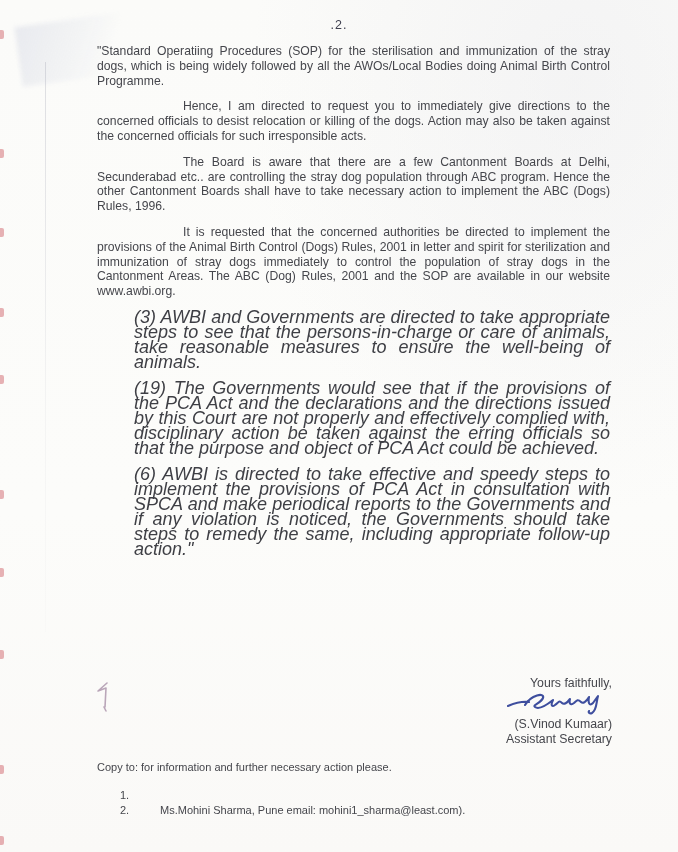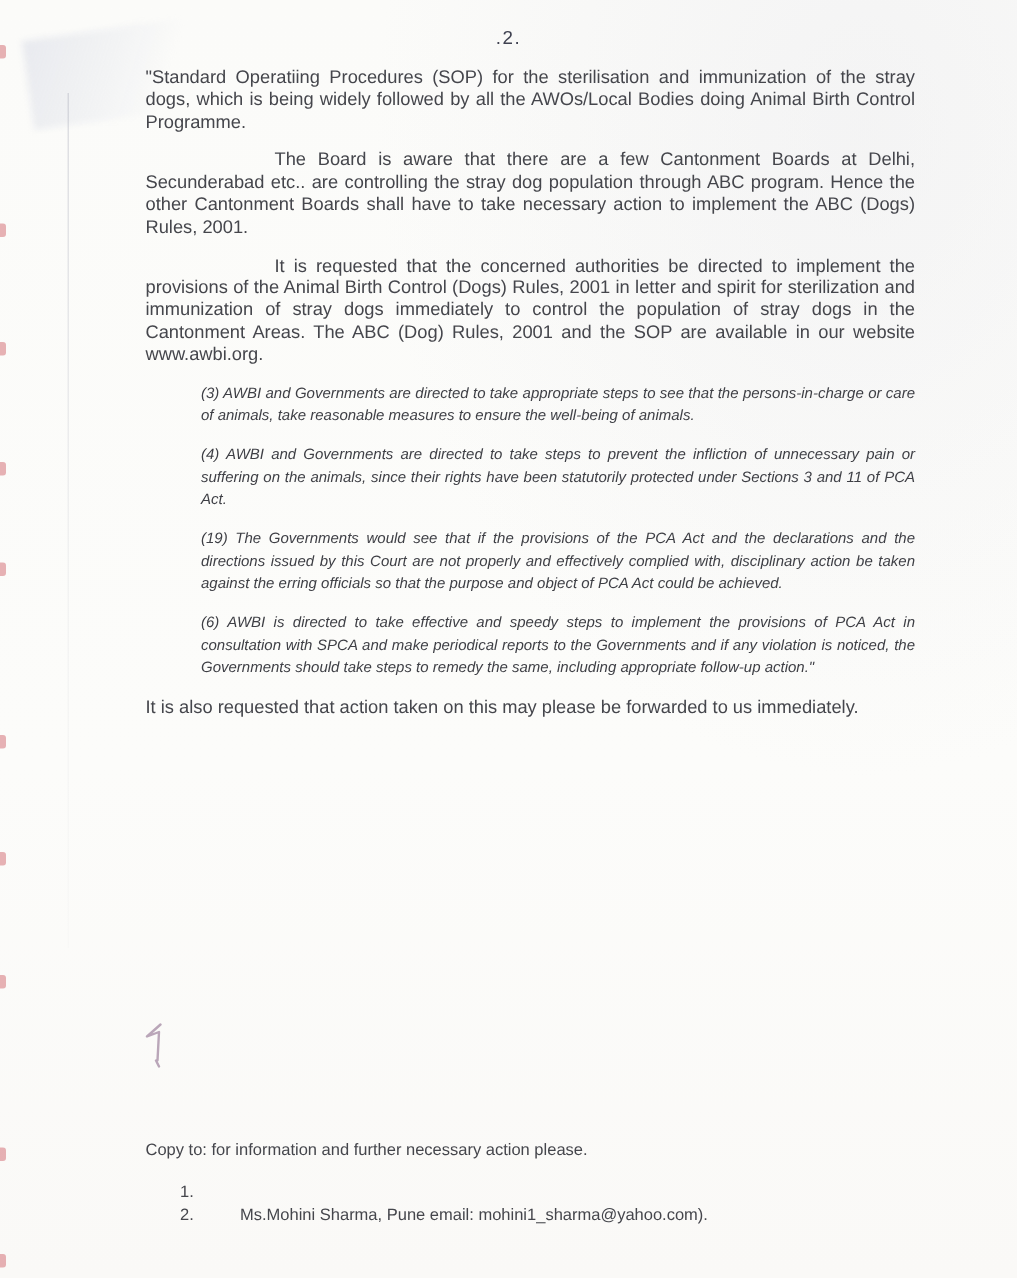--- a/index.html
+++ b/index.html
@@ -68,21 +68,21 @@
   }
   .doc p {
     margin: 0 0 11px 0;
   }
   .doc p.indent  { text-indent: 86px; }
   .doc p.indent2 { text-indent: 100px; }
   .quote {
     margin-left: 37px !important;
     margin-right: 12px;
     font-style: italic;
-    font-size: 10px;
+    font-size: 18px;
     line-height: 15px;
     color: #3e3f45;
   }
   .weblink {
     text-underline-offset: 2px;
     color: #45464c;
   }
   .closing-line { text-align: left; }
   
   .sig-block {
@@ -130,36 +130,47 @@
   <div class="edge-mark" style="top:836px;"></div>
 
   <svg class="pen-mark" viewBox="0 0 22 36">
     <path d="M14 3 L5 11 L13 8 L12 27 M11 27 L13 31" fill="none" stroke="#8f6f8f" stroke-width="1.6" stroke-linecap="round" stroke-linejoin="round"></path>
   </svg>
 
   <div class="page-number">.2.</div>
 
   <div class="doc">
     <p>"Standard Operatiing Procedures (SOP) for the sterilisation and immunization of the stray dogs, which is being widely followed by all the AWOs/Local Bodies doing Animal Birth Control Programme.</p>
-    <p class="indent">The Board is aware that there are a few Cantonment Boards at Delhi, Secunderabad etc.. are controlling the stray dog population through ABC program. Hence the other Cantonment Boards shall have to take necessary action to implement the ABC (Dogs) Rules, 2001.</p>
+    <p class="indent">Hence, I am directed to request you to immediately give directions to the concerned officials to desist relocation or killing of the dogs. Action may also be taken against the concerned officials for such irresponsible acts.</p>
+    <p class="indent">The Board is aware that there are a few Cantonment Boards at Delhi, Secunderabad etc.. are controlling the stray dog population through ABC program. Hence the other Cantonment Boards shall have to take necessary action to implement the ABC (Dogs) Rules, 1996.</p>
     <p class="indent"><span>It is requested that the concerned authorities be directed to implement the provisions of the Animal Birth Control (Dogs) Rules, 2001 in letter and spirit for sterilization and immunization of stray dogs immediately to control the population of stray dogs in the Cantonment Areas. The ABC (Dog) Rules, 2001 and the SOP are available in our website </span><span class="weblink">www.awbi.org</span><span>.</span></p>
 
     <p class="quote">(3) AWBI and Governments are directed to take appropriate steps to see that the persons-in-charge or care of animals, take reasonable measures to ensure the well-being of animals.</p>
-    <p class="quote">(4) AWBI and Governments are directed to take steps to prevent the infliction of unnecessary pain or suffering on the animals, since their rights have been statutorily protected under Sections 3 and 11 of PCA Act.</p>
     <p class="quote">(19) The Governments would see that if the provisions of the PCA Act and the declarations and the directions issued by this Court are not properly and effectively complied with, disciplinary action be taken against the erring officials so that the purpose and object of PCA Act could be achieved.</p>
     <p class="quote">(6) AWBI is directed to take effective and speedy steps to implement the provisions of PCA Act in consultation with SPCA and make periodical reports to the Governments and if any violation is noticed, the Governments should take steps to remedy the same, including appropriate follow-up action."</p>
 
-    <p class="closing-line">It is also requested that action taken on this may please be forwarded to us immediately.</p>
   </div>
 
+  <div class="sig-block">
+    <div>Yours faithfully,</div>
+    <svg class="sig-scribble" width="104" height="26" viewBox="0 0 104 26">
+      <path d="M2 15 C9 12 16 10 23 11
+               M19 14 C25 4 39 1 37 7 C35 12 26 14 29 16 C33 19 42 13 47 9
+               C45 13 45 17 49 14 C53 11 53 9 56 12 C58 14 61 12 64 8
+               C63 12 64 15 68 12 C71 9 72 8 75 11 C77 13 80 11 83 6
+               C82 11 83 16 87 12 L92 5 C90 12 91 19 86 22 C84 23 82 22 83 20" fill="none" stroke="#2e3f96" stroke-width="2.1" stroke-linecap="round" stroke-linejoin="round" opacity="0.92"></path>
+    </svg>
+    <div>(S.Vinod Kumaar)</div>
+    <div>Assistant Secretary</div>
+  </div>
 
   <div class="copy-block">
     <p class="copy-heading">Copy to: for information and further necessary action please.</p>
     <div class="copy-row">
       <span class="copy-num">1.</span>
     </div>
     <div class="copy-row">
       <span class="copy-num">2.</span>
-      <span class="copy-text">Ms.Mohini Sharma, Pune email: mohini1_sharma@yahoo.com).</span>
+      <span class="copy-text">Ms.Mohini Sharma, Pune email: mohini1_sharma@least.com).</span>
     </div>
   </div>
 
 </div>
 
 </body></html>

